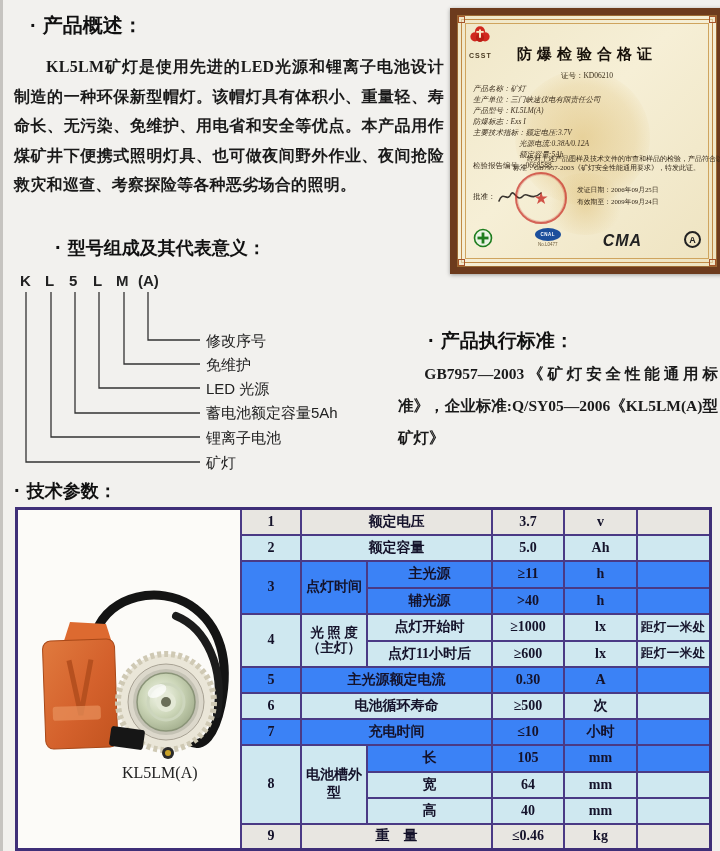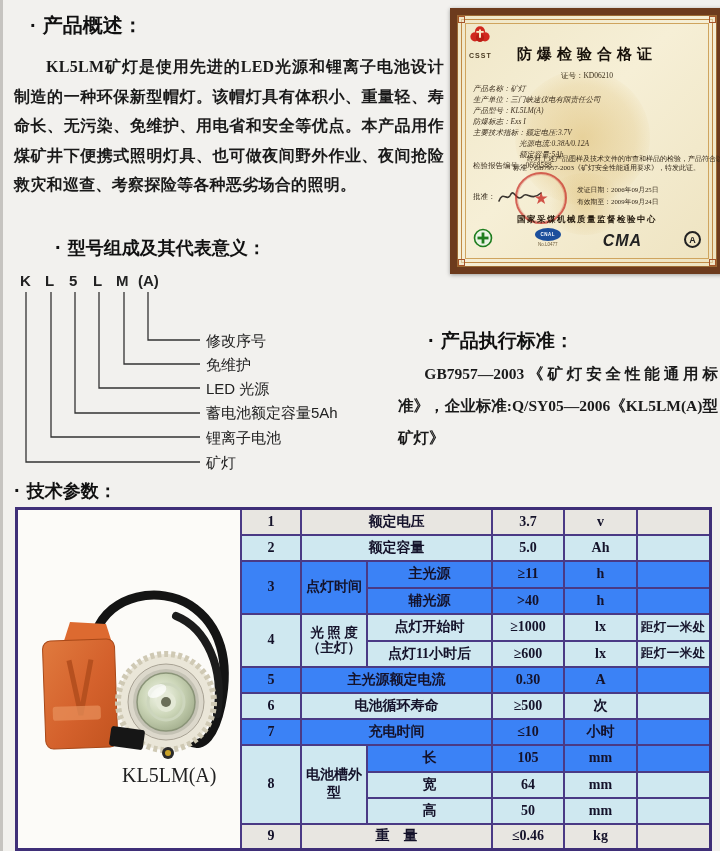--- a/index.html
+++ b/index.html
@@ -105,21 +105,21 @@
     font-size:14px; font-weight:600; color:#14122a;
   }
   table.tech td { border:2px solid #4a3a85; text-align:center; vertical-align:middle;
                   padding:0; height:26px; overflow:hidden; }
   td.bg-gray  { background:#e8e6e1; }
   td.bg-blue  { background:#cfe8f0; }
   td.bg-white { background:#3b82f6; }
   td.photo-cell { background:#fcfbf8; position:relative; }
   td.note-cell { font-size:12.5px; letter-spacing:0.5px; }
   .group-two-line { font-size:13.5px; line-height:15px; display:block; }
-  .photo-caption { position:absolute; left:104px; top:254px; font-size:20px; color:#222;
+  .photo-caption { position:absolute; left:104px; top:254px; font-size:16px; color:#222;
                    font-family:"Liberation Serif",serif; font-weight:500; }
 </style>
 </head>
 <body>
 
 <div class="page">
   <div class="page-edge"></div>
 
   <div class="sec-heading h-overview">
     <span class="bullet">·</span>
@@ -174,21 +174,20 @@
 
     <div class="cert-dates">
       <div>发证日期：2006年09月25日</div>
       <div>有效期至：2009年09月24日</div>
     </div>
 
     <div class="stamp">
       <span class="star">★</span>
     </div>
 
-    <div class="cert-issuer">国家采煤机械质量监督检验中心</div>
 
     <div class="cert-logos">
       <div class="logo-block">
         <svg width="20" height="20" viewBox="0 0 20 20">
           <circle cx="10" cy="10" r="8.5" fill="#eaf4e4" stroke="#1e7d1e" stroke-width="1.6"></circle>
           <rect x="8.6" y="4.5" width="2.8" height="11" fill="#1e7d1e"></rect>
           <rect x="4.5" y="8.6" width="11" height="2.8" fill="#1e7d1e"></rect>
         </svg>
       </div>
       <div class="logo-block">
@@ -369,21 +368,21 @@
       <td class="bg-white note-cell"></td>
     </tr>
     <tr>
       <td class="bg-blue">宽</td>
       <td class="bg-blue">64</td>
       <td class="bg-blue">mm</td>
       <td class="bg-blue note-cell"></td>
     </tr>
     <tr>
       <td class="bg-blue">高</td>
-      <td class="bg-blue">50</td>
+      <td class="bg-blue">40</td>
       <td class="bg-blue">mm</td>
       <td class="bg-blue note-cell"></td>
     </tr>
     <tr>
       <td class="bg-gray">9</td>
       <td class="bg-gray" colspan="2">重　量</td>
       <td class="bg-gray">≤0.46</td>
       <td class="bg-gray">kg</td>
       <td class="bg-gray note-cell"></td>
     </tr>

